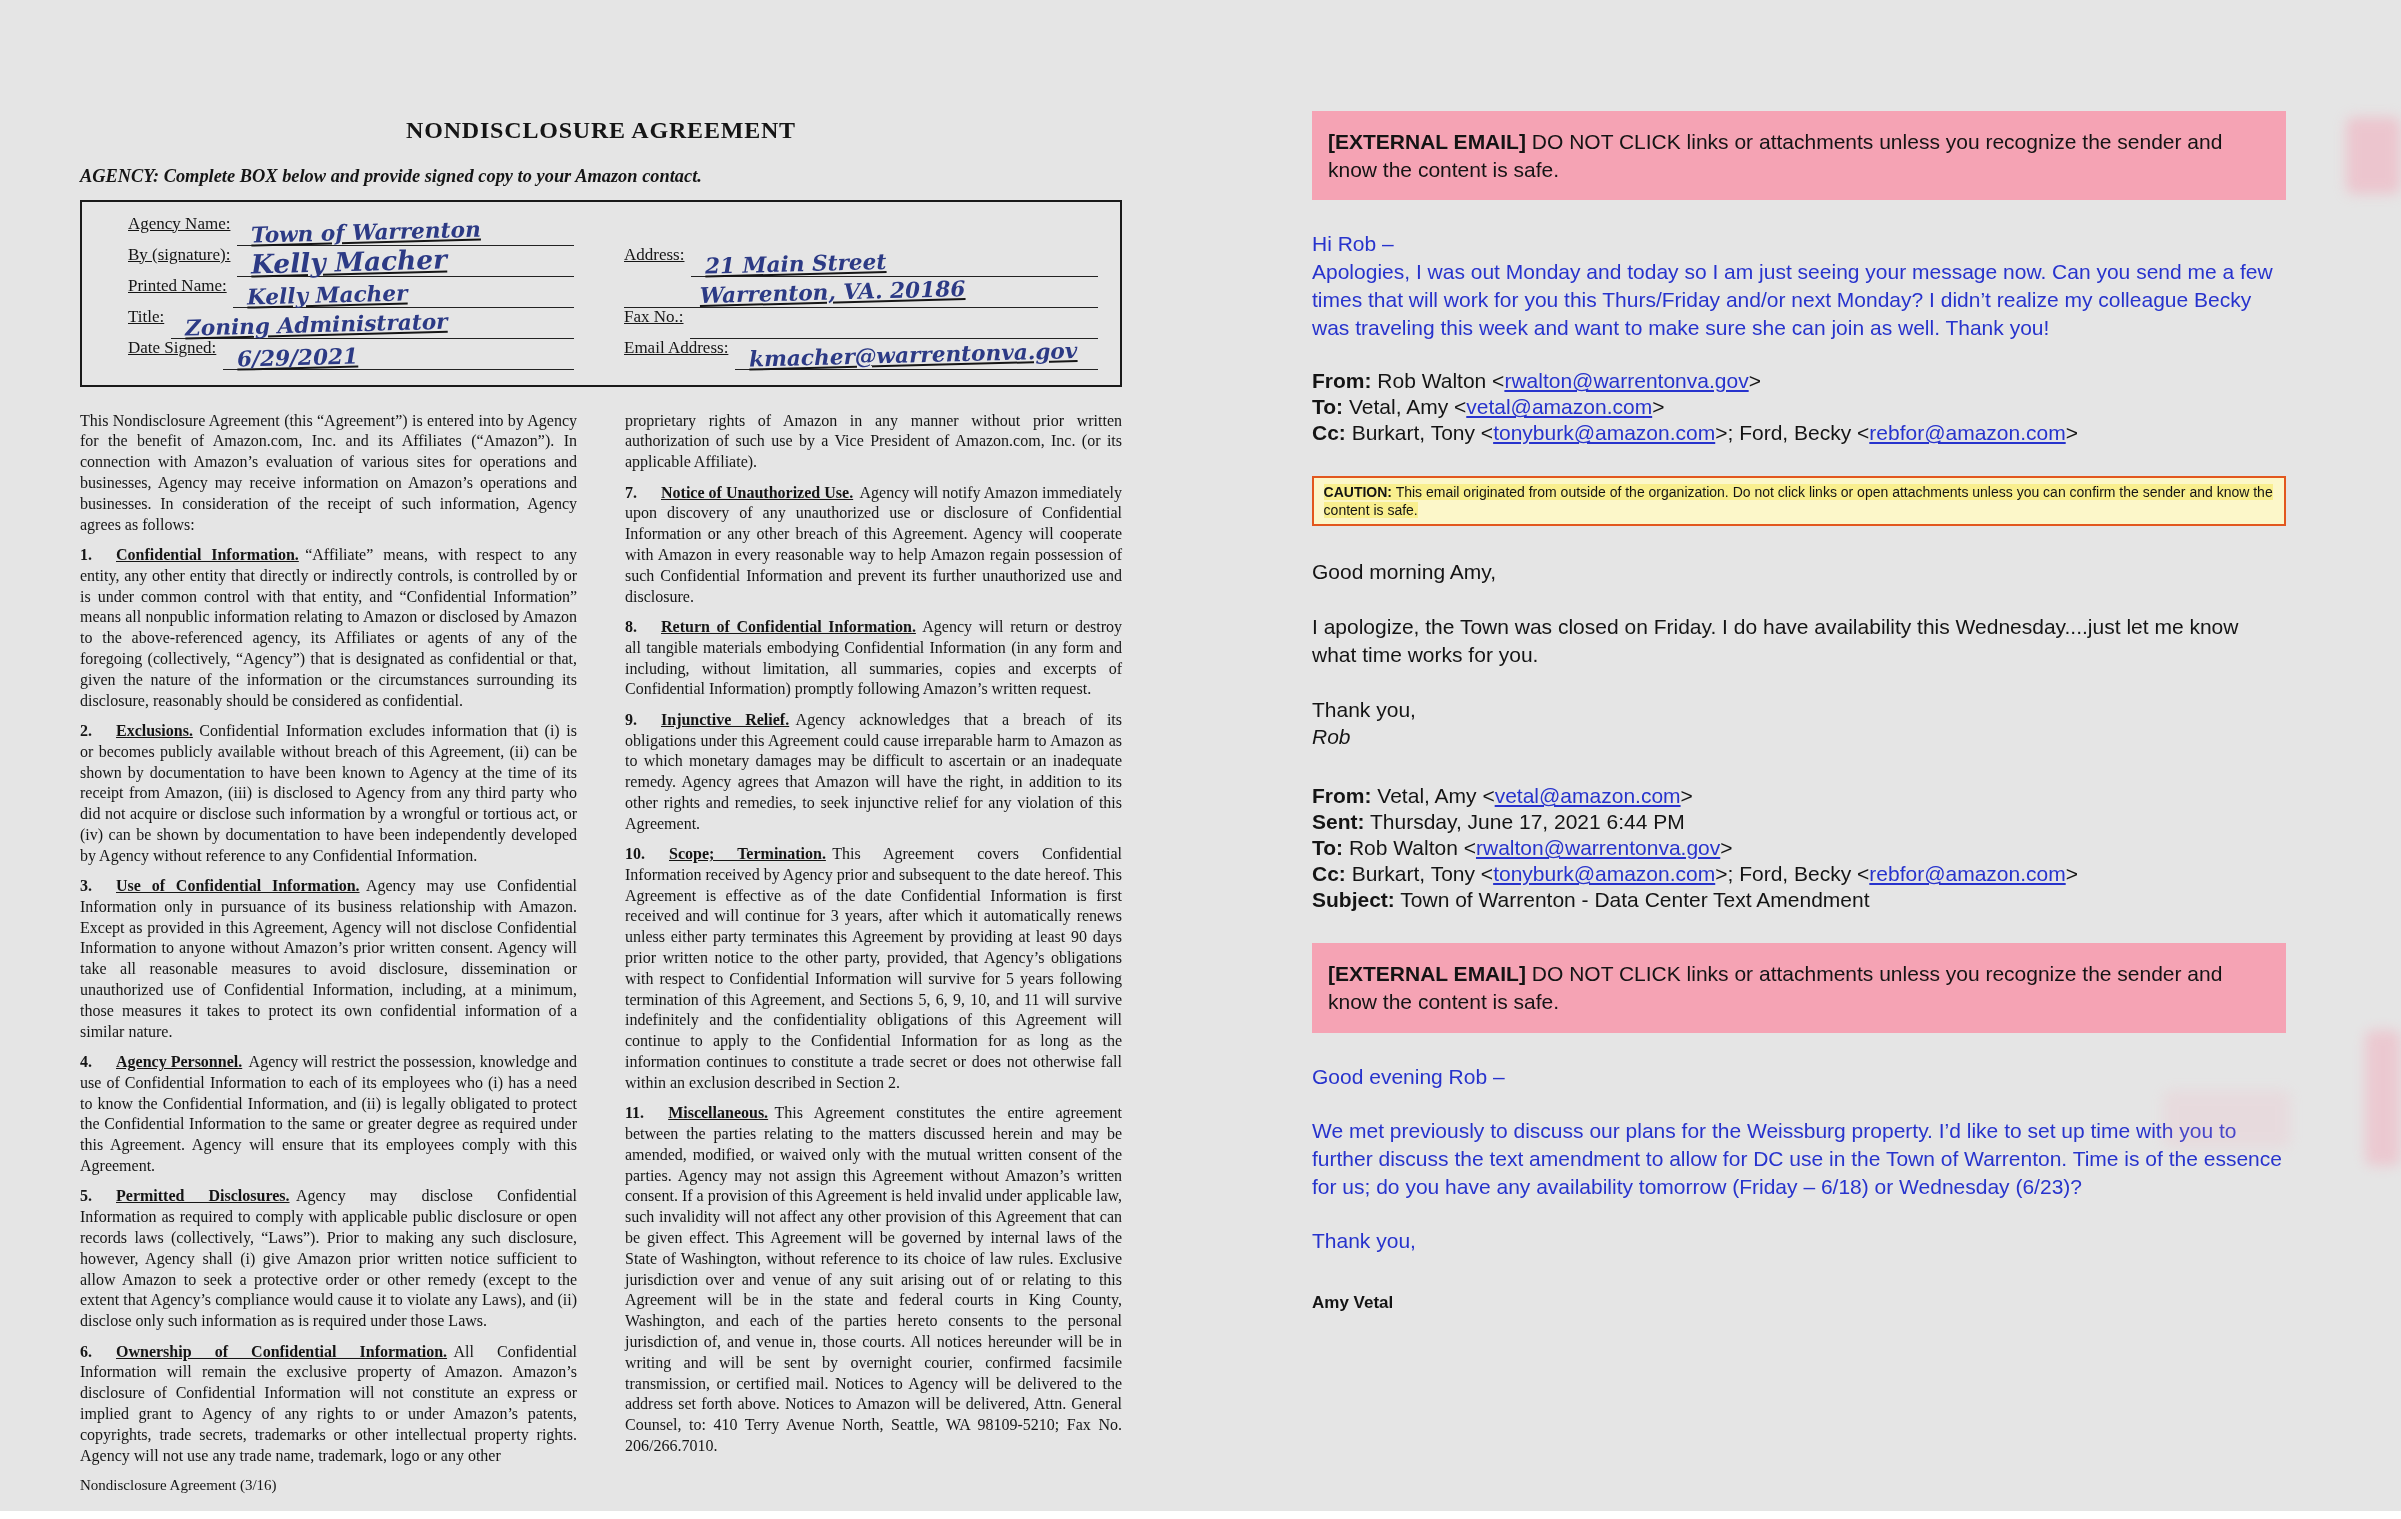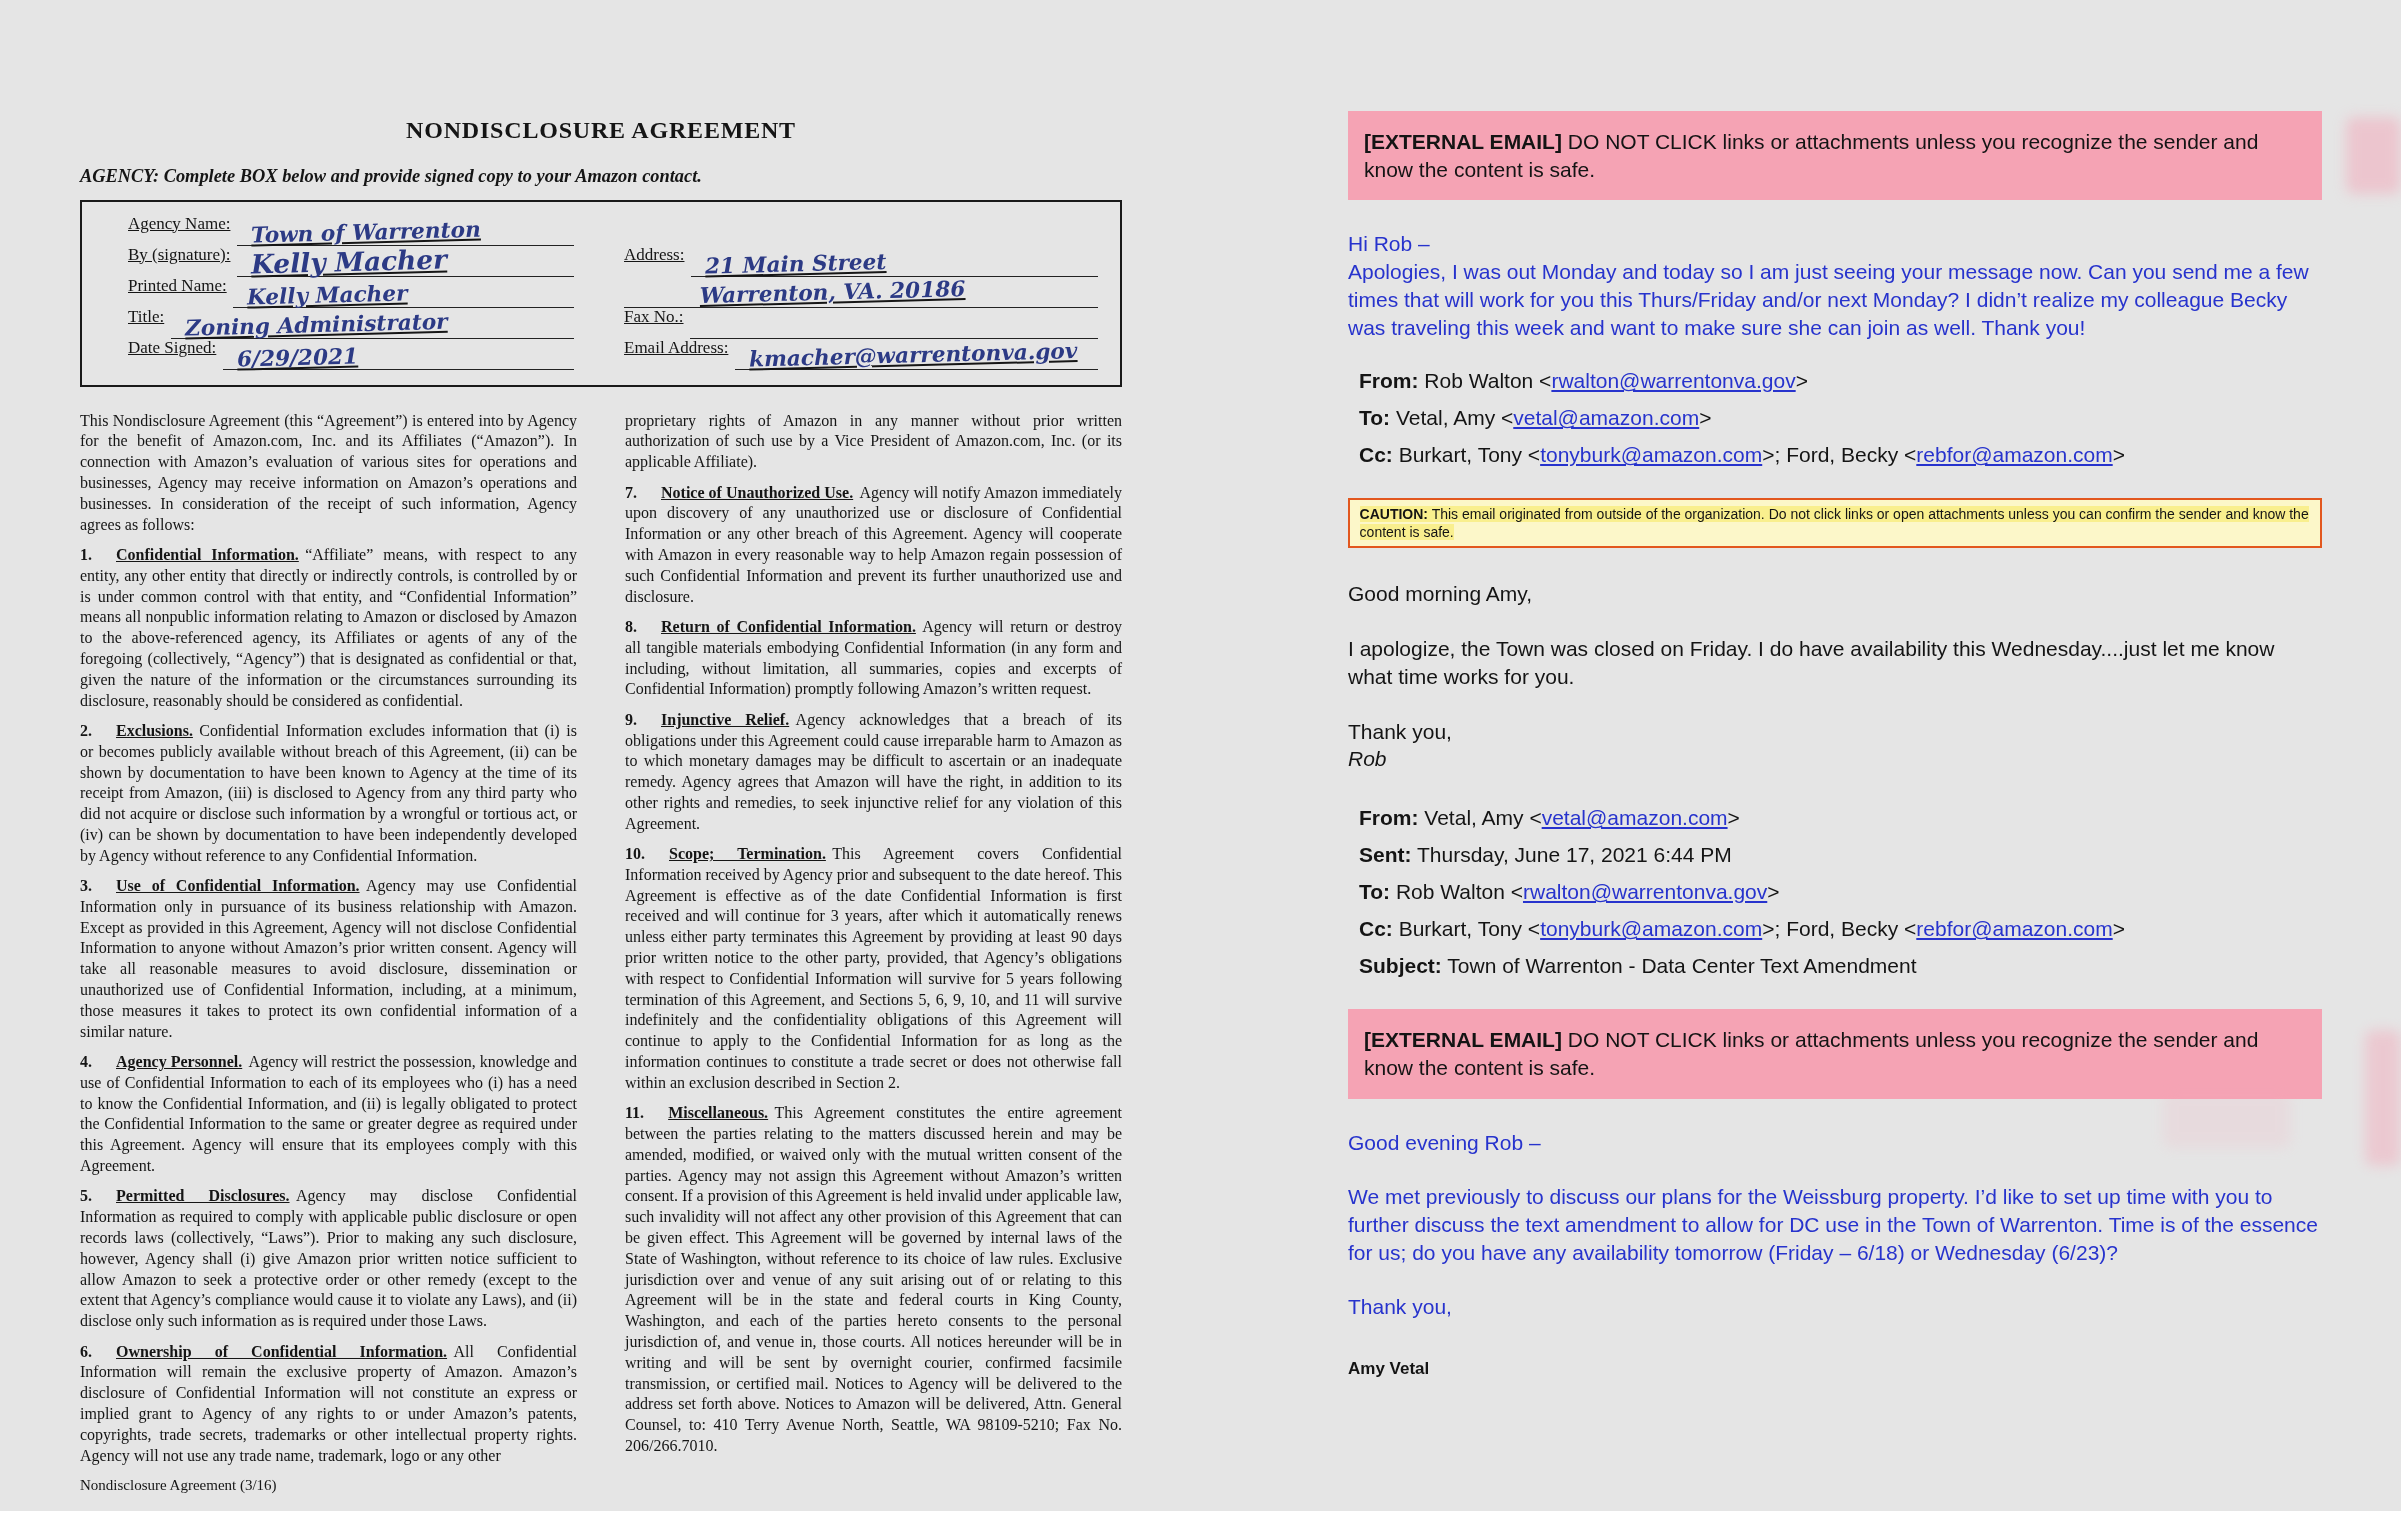--- a/index.html
+++ b/index.html
@@ -23,29 +23,29 @@
   .addr2 .hand{padding-left:76px;}
   .nda-body{display:flex;gap:48px;font-size:16px;line-height:1.3;text-align:justify;}
   .ncol{flex:1;min-width:0;}
   .sec{margin:0 0 9.6px;}
   .num{font-weight:bold;}
   .numgap{display:inline-block;width:24px;}
   .head{font-weight:bold;text-decoration:underline;margin-right:6.4px;}
   .nda-footer{font-size:15px;margin-top:0;}
 
   
-  .email{position:absolute;left:1348px;top:111px;width:974px;
+  .email{position:absolute;left:1312px;top:111px;width:974px;
          font-family:"Liberation Sans","DejaVu Sans",sans-serif;font-size:21px;line-height:1.32;color:#141414;}
   .banner{background:#f5a3b4;padding:17px 16px;margin-bottom:30px;}
   .banner2{margin-top:9.6px;}
   .blue{color:#2733cd;}
   .para{margin:0 0 27px;}
   .tight{margin:0;}
   .hdrblock{margin:11.2px 0 30px;}
-  .hdr{margin:11px;line-height:1.24;}
+  .hdr{margin:0;line-height:1.24;}
   .hdr b{font-weight:bold;}
   .lnk{color:#2733cd;text-decoration:underline;cursor:pointer;}
   .caution{background:#fcf7c9;border:2.4px solid #e2571e;padding:4.8px 9.6px;font-size:14px;line-height:1.3;margin-bottom:32px;}
   .caution .hl{background:#f9ef8e;}
   .close{margin:0;}
   .rob-close-last{margin:0 0 32px;font-style:italic;}
   .sig-name{font-size:17px;font-weight:bold;margin-top:37px;}
 
   
   .artifact{position:absolute;background:#f3a7b8;filter:blur(6.4px);border-radius:8px;}

